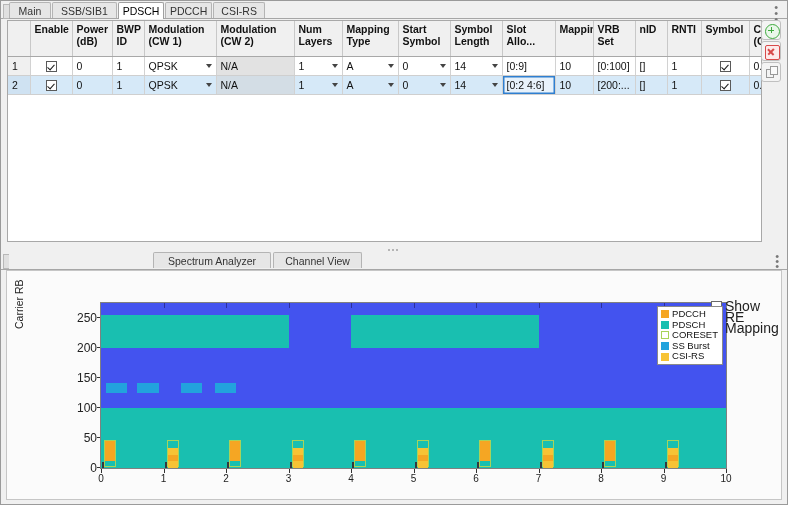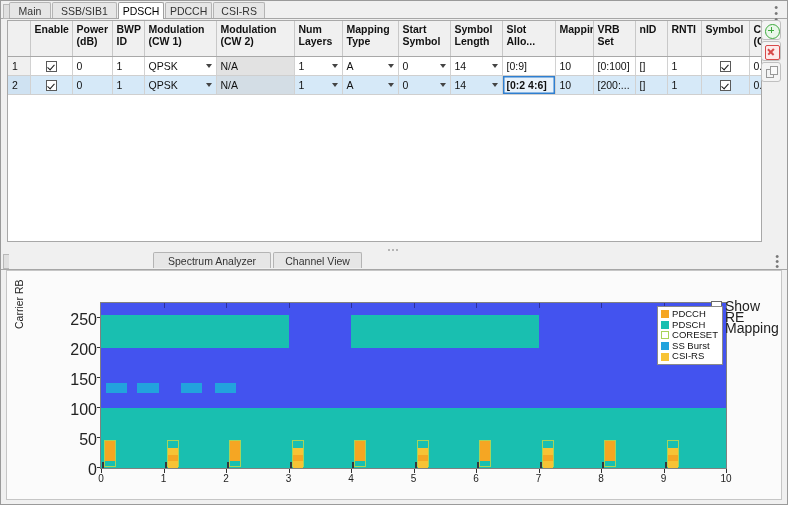--- a/index.html
+++ b/index.html
@@ -96,21 +96,20 @@
   }
   .cbcell{text-align:center;}
   .caret{
     position:absolute;right:4px;top:50%;margin-top:-2px;
     width:0;height:0;border-left:3.5px solid transparent;
     border-right:3.5px solid transparent;border-top:4px solid #444;
   }
   td.sel-cell{
     box-shadow:inset 0 0 0 1.5px #2f7fd0;
     background:#e8f2fb !important;
-    font-weight:bold;
   }
 
   
   .sidebtns{
     position:absolute;right:4px;top:19px;width:22px;height:64px;
   }
   .sbtn{
     width:20px;height:20px;box-sizing:border-box;
     border:1px solid #c0c0c0;background:#f4f4f4;border-radius:3px;
     margin-bottom:1px;position:relative;
@@ -205,21 +204,21 @@
     font-size:10.5px;color:#222;
     transform:rotate(-90deg);transform-origin:left top;
     white-space:nowrap;
   }
   .xlab{
     position:absolute;left:93px;width:625px;top:219px;
     text-align:center;font-size:10.5px;color:#222;
   }
   .ytick{
     position:absolute;right:0;width:34px;text-align:right;
-    font-size:16px;color:#222;margin-top:-6px;
+    font-size:12px;color:#222;margin-top:-6px;
   }
   .ytickwrap{position:absolute;left:52px;top:31px;width:38px;height:165px;}
   .ytm{position:absolute;left:0;width:5px;height:1px;background:#333;}
   .xtickwrap{position:absolute;left:93px;top:198px;width:627px;height:18px;}
   .xtk{position:absolute;top:4px;font-size:10px;color:#222;transform:translateX(-50%);}
   .xtm{position:absolute;top:0;width:1px;height:4px;background:#333;}
   .toptick{position:absolute;top:0;width:1px;height:5px;background:#22208a;}
 
   .reMap{
     position:absolute;right:8px;top:30px;width:62px;

